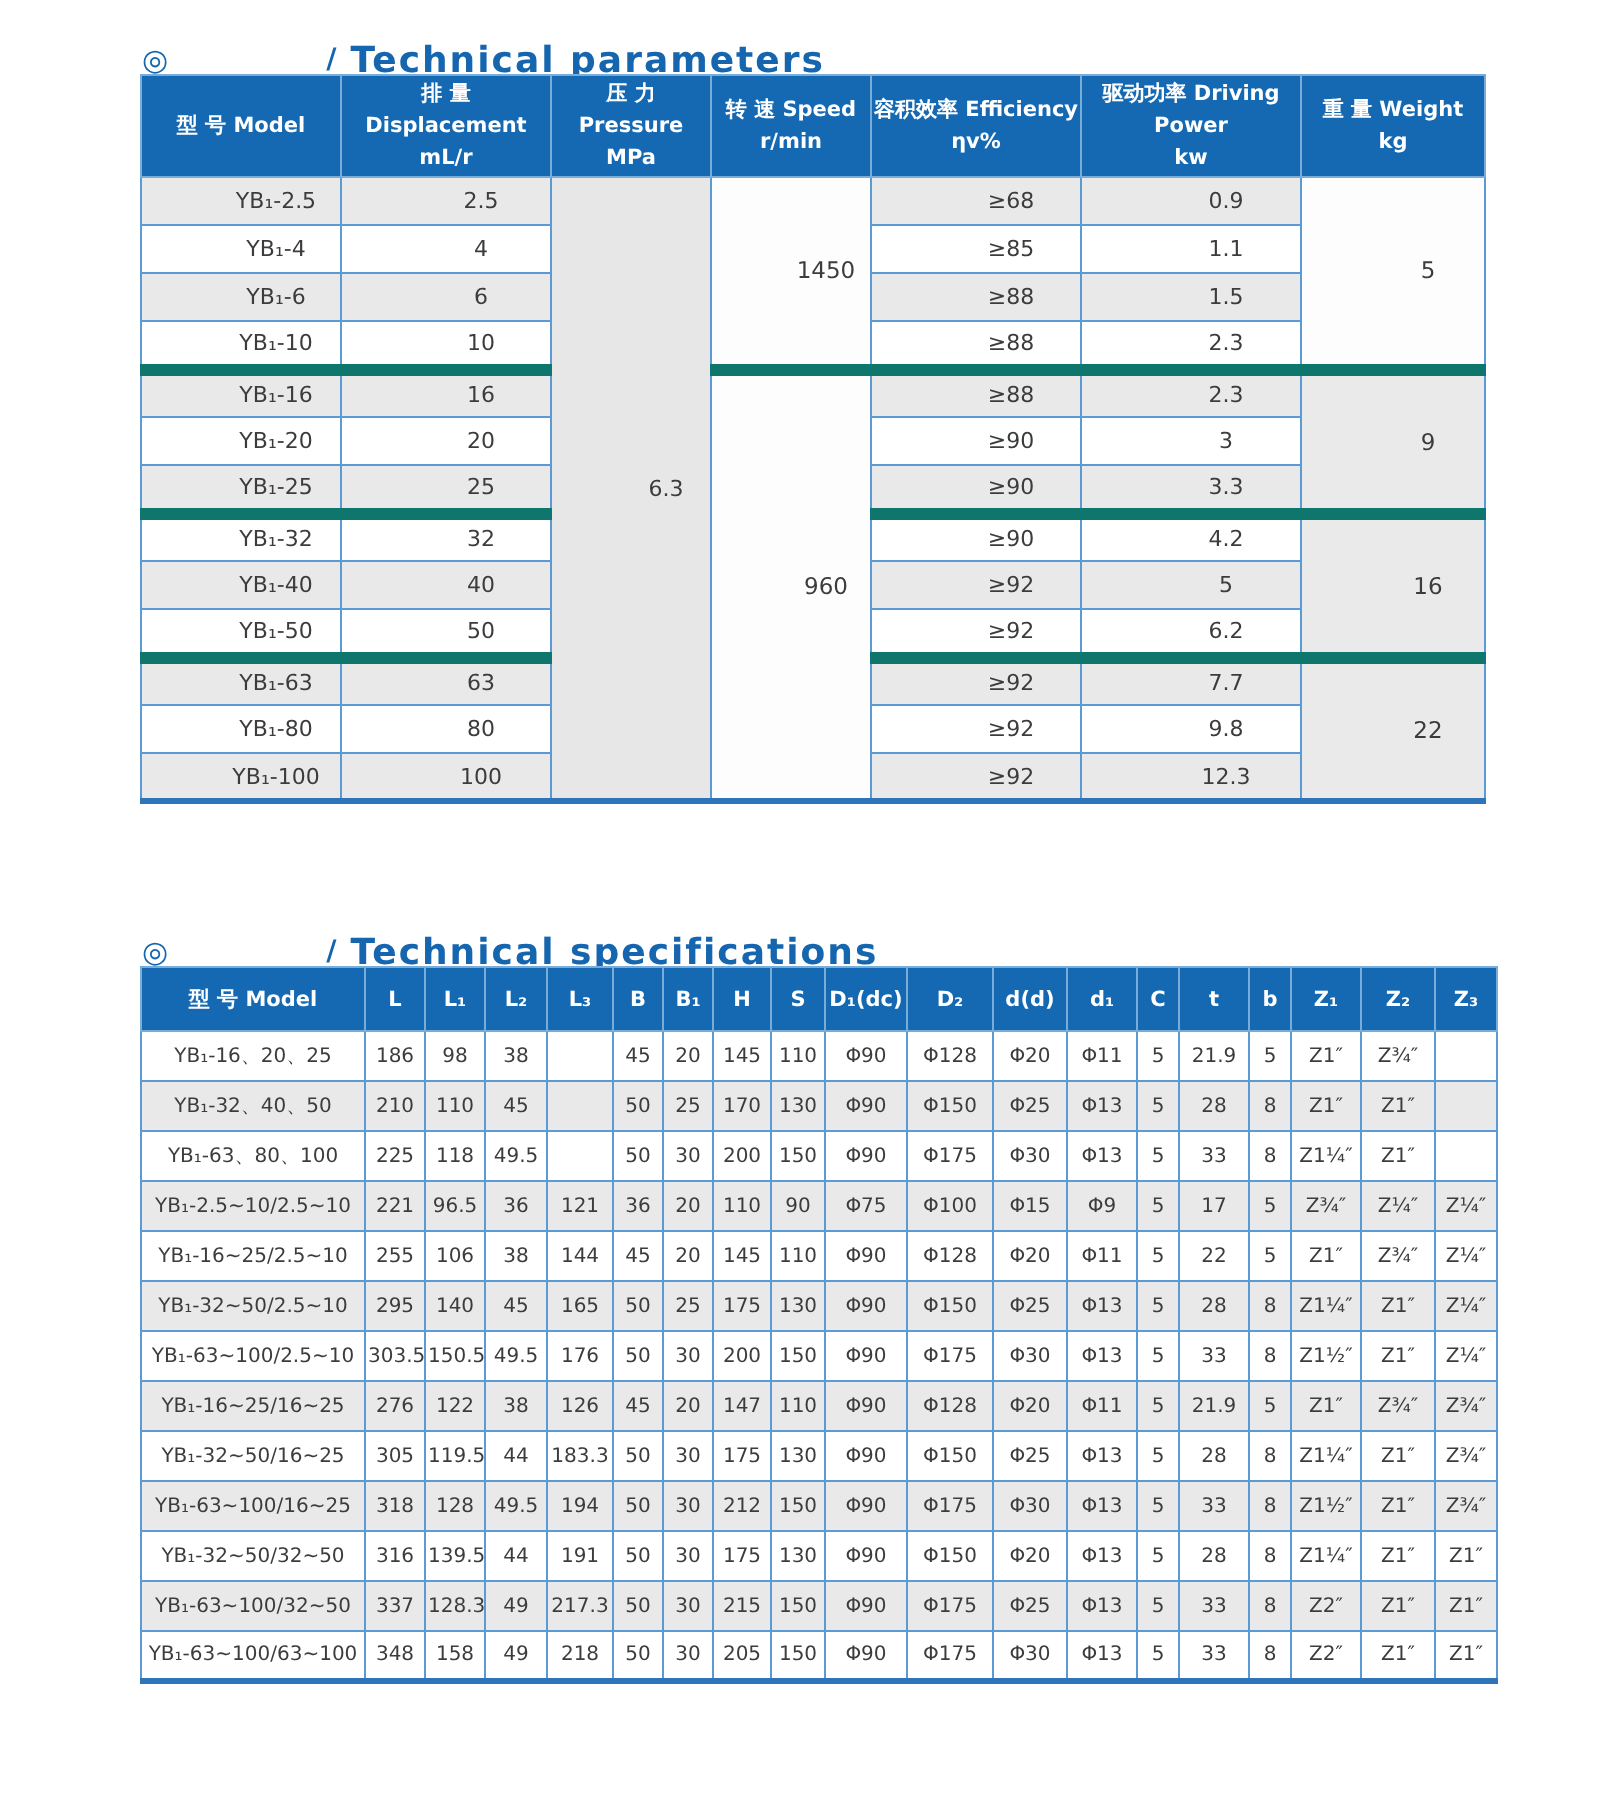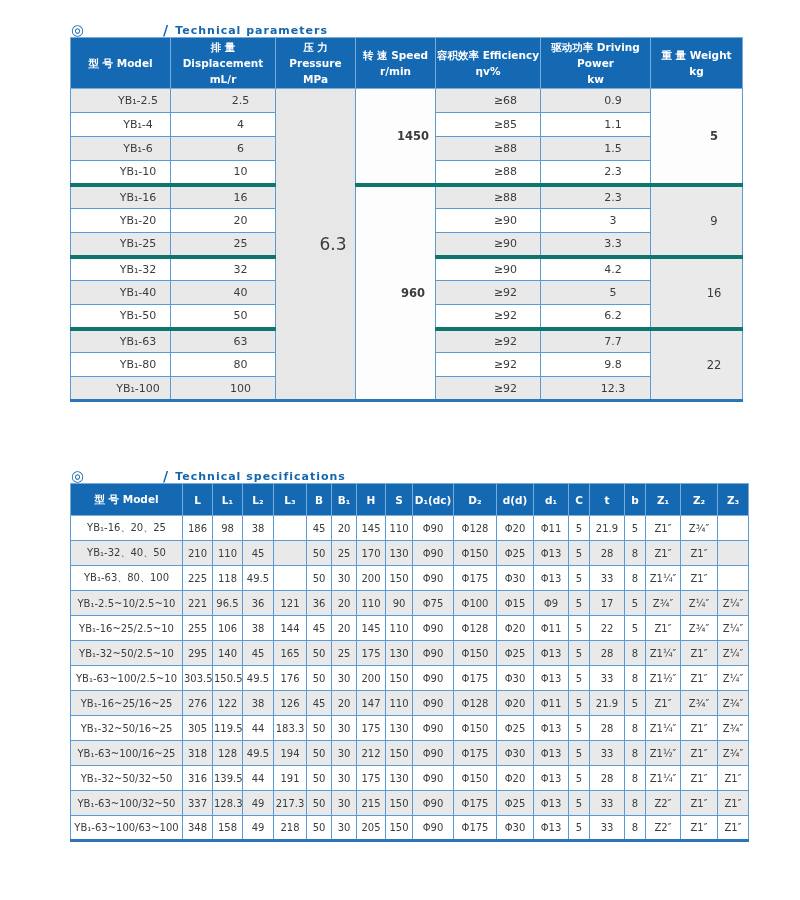--- a/index.html
+++ b/index.html
@@ -5,21 +5,21 @@
   * { margin:0; padding:0; box-sizing:border-box; }
   html,body { width:800px; background:#ffffff; }
   body { font-family:"DejaVu Sans","Liberation Sans",sans-serif; }
   .page { position:relative; width:800px; height:900px; background:#fff; overflow:hidden; }
 
   .section-title { position:absolute; left:71px; display:flex; align-items:center;
                    color:#1566ae; font-weight:bold; white-space:nowrap; }
   .section-title .bullet { font-size:15px; margin-right:8px; color:#1566ae; }
   .section-title .t-zh { font-size:14px; letter-spacing:2px;margin-top:36px; }
   .section-title .t-sep { font-size:14px; margin:0 7px; }
-  .section-title .t-en { font-size:11px; letter-spacing:1px; }
+  .section-title .t-en { font-size:18px; letter-spacing:1px; }
   #title1 { top:3px; }
   #title2 { top:449px; }
 
   .tbl-wrap { position:absolute; left:70px; }
   #wrap1 { top:37px; }
   #wrap2 { top:483px; }
 
   table { border-collapse:collapse; table-layout:fixed;
           border:1px solid #3c82c4; border-bottom:3px solid #2d74b9; }
   th { background:#1569b3; color:#ffffff; font-weight:bold;
@@ -27,24 +27,24 @@
   td { border:1px solid #5b9bd5; text-align:center; vertical-align:middle;
        color:#3c3c3c; overflow:hidden; white-space:nowrap; }
 
   
   #t1 { width:672px; }
   #t1 th { height:43px; font-size:10.5px; padding:1px 0; }
   #t1 th div { line-height:16px; }
   #t1 td { height:24px; font-size:11px;padding-left:35px; }
   #t1 tbody tr:nth-child(odd) td { background:#e9e9e9; }
   #t1 tbody tr:nth-child(even) td { background:#ffffff; }
-  #t1 td.mg { background:#e7e7e7 !important; font-size:17px; }
-  #t1 td.mw { background:#fdfdfd !important; font-size:11.5px;font-weight:bold; }
+  #t1 td.mg { background:#e7e7e7 !important; font-size:11px; }
+  #t1 td.mw { background:#fdfdfd !important; font-size:11.5px; }
   #t1 td.ml { background:#eaeaea !important; font-size:11.5px; }
-  tr.gt td { border-top:4px solid #0f766e; }
+  tr.gt td { border-top:6px solid #0f766e; }
 
   
   #t2 { width:678px; }
   #t2 th { height:32px; font-size:10.5px; padding:0 1px; }
   #t2 td { height:25px; font-size:10px; padding:0 1px; }
   #t2 tbody tr:nth-child(odd) td { background:#ffffff; }
   #t2 tbody tr:nth-child(even) td { background:#e9e9e9; }
 </style>
 </head>
 <body>

